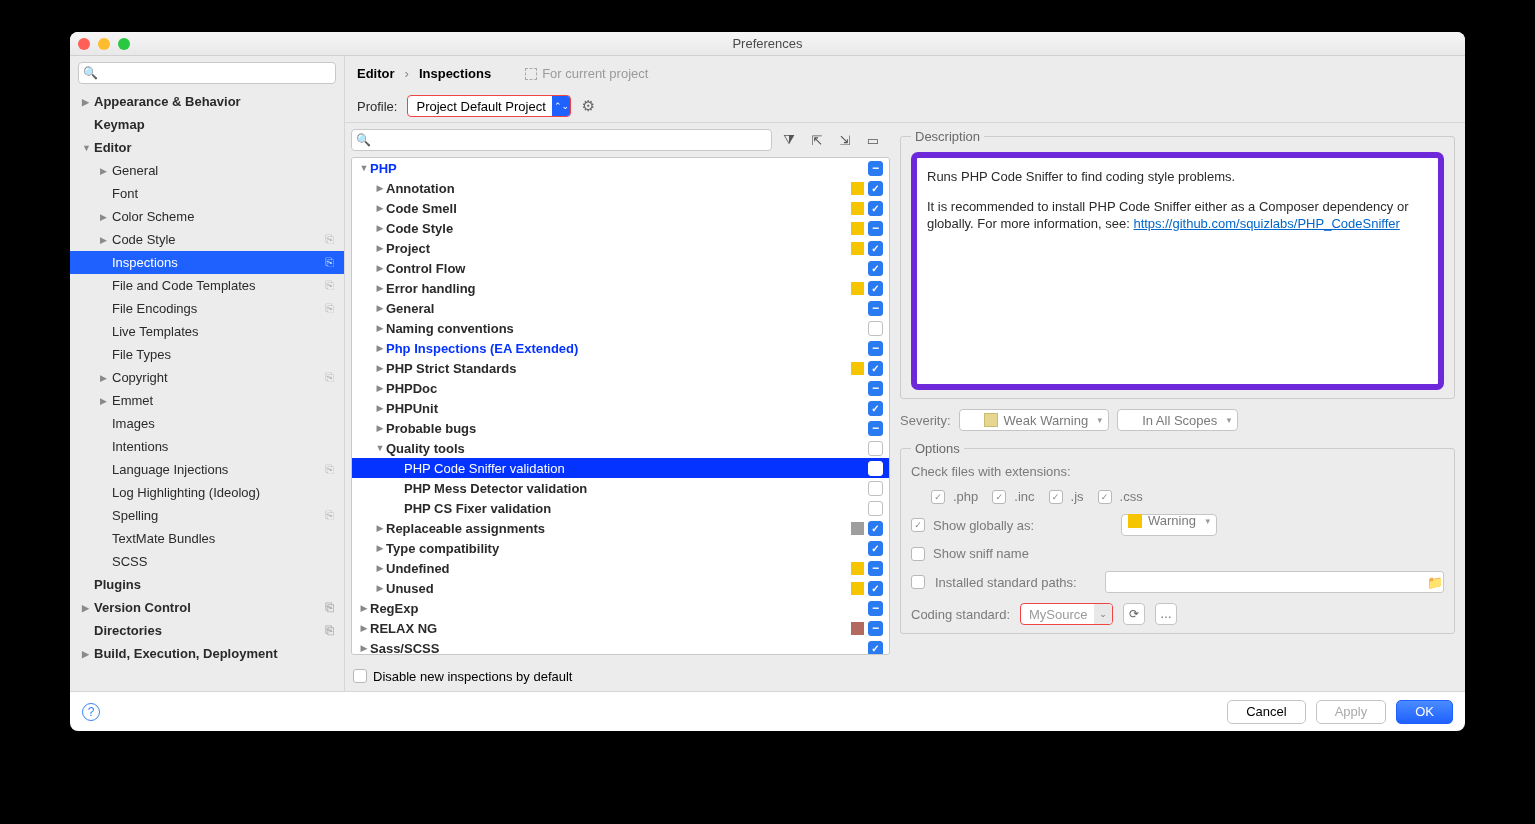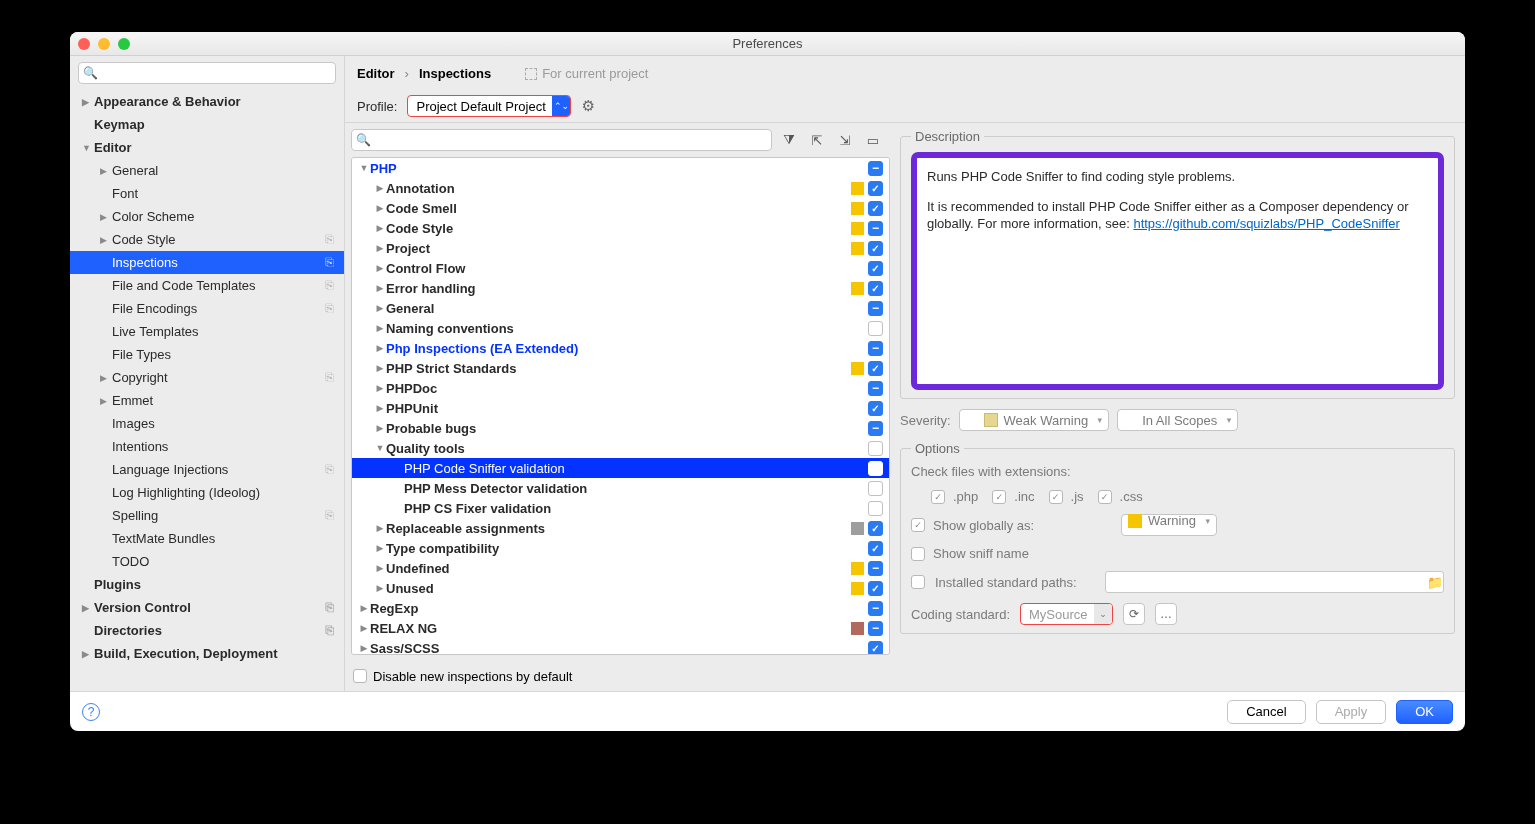--- a/index.html
+++ b/index.html
@@ -192,21 +192,21 @@
             <span class="arrow"></span>
             <span>Spelling</span>
             <span class="badge">⎘</span>
           </div>
           <div class="navitem d1">
             <span class="arrow"></span>
             <span>TextMate Bundles</span>
           </div>
           <div class="navitem d1">
             <span class="arrow"></span>
-            <span>TODO</span>
+            <span>SCSS</span>
           </div>
           <div class="navitem d0 bold">
             <span class="arrow"></span>
             <span>Plugins</span>
           </div>
           <div class="navitem d0 bold">
             <span class="arrow">▶</span>
             <span>Version Control</span>
             <span class="badge">⎘</span>
           </div>

